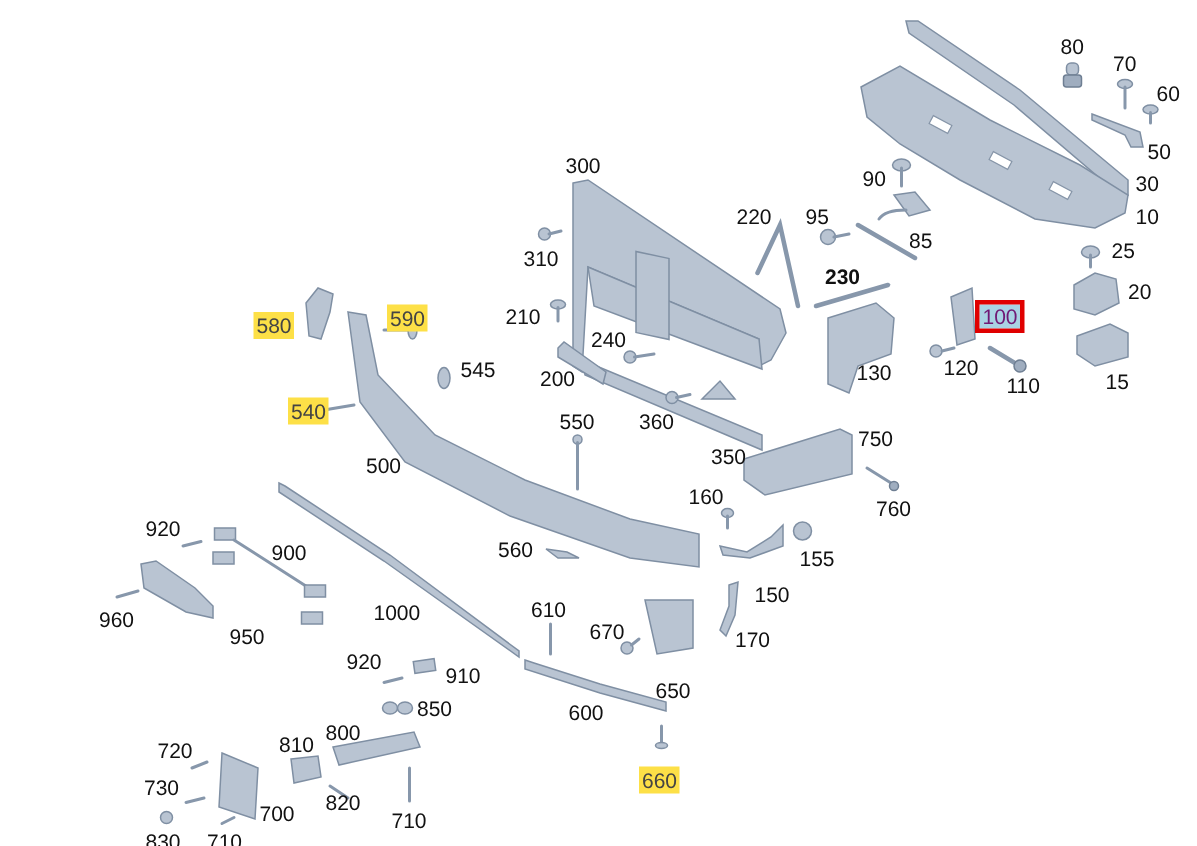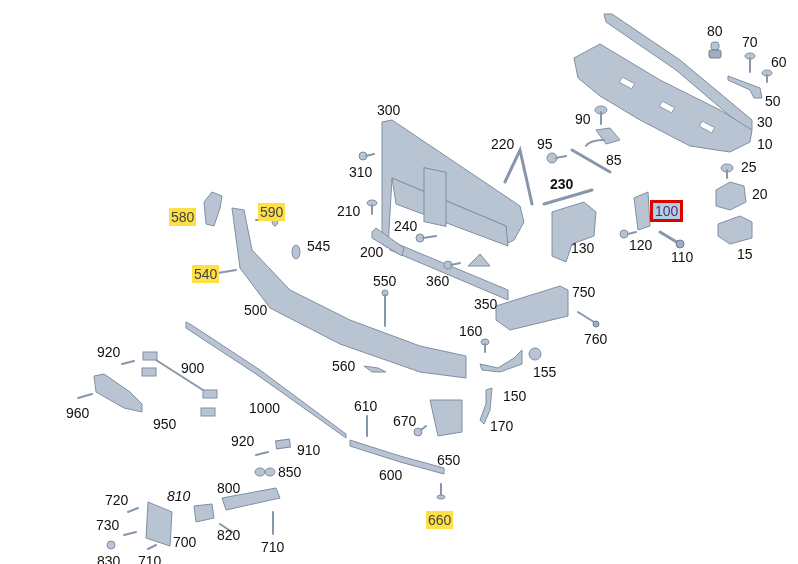--- a/index.html
+++ b/index.html
@@ -256,21 +256,21 @@
     <span class="label" style="left: 437px; top: 452px;">650</span>
     <span class="label gray" style="left: 426px; top: 500px;">660</span>
     <span class="label" style="left: 393px; top: 413px;">670</span>
     <span class="label" style="left: 173px; top: 534px;">700</span>
     <span class="label" style="left: 138px; top: 553px;">710</span>
     <span class="label" style="left: 105px; top: 492px;">720</span>
     <span class="label" style="left: 96px; top: 517px;">730</span>
     <span class="label" style="left: 572px; top: 284px;">750</span>
     <span class="label" style="left: 584px; top: 331px;">760</span>
     <span class="label" style="left: 217px; top: 480px;">800</span>
-    <span class="label" style="left: 167px; top: 488px; font-style: italic;">810</span>
+    <span class="label" style="left: 186px; top: 488px;">810</span>
     <span class="label" style="left: 217px; top: 527px;">820</span>
     <span class="label" style="left: 97px; top: 553px;">830</span>
     <span class="label" style="left: 261px; top: 539px;">710</span>
     <span class="label" style="left: 278px; top: 464px;">850</span>
     <span class="label" style="left: 181px; top: 360px;">900</span>
     <span class="label" style="left: 297px; top: 442px;">910</span>
     <span class="label" style="left: 97px; top: 344px;">920</span>
     <span class="label" style="left: 231px; top: 433px;">920</span>
     <span class="label" style="left: 122px; top: 416px; margin-left: 31px;">950</span>
     <span class="label" style="left: 66px; top: 405px;">960</span>

